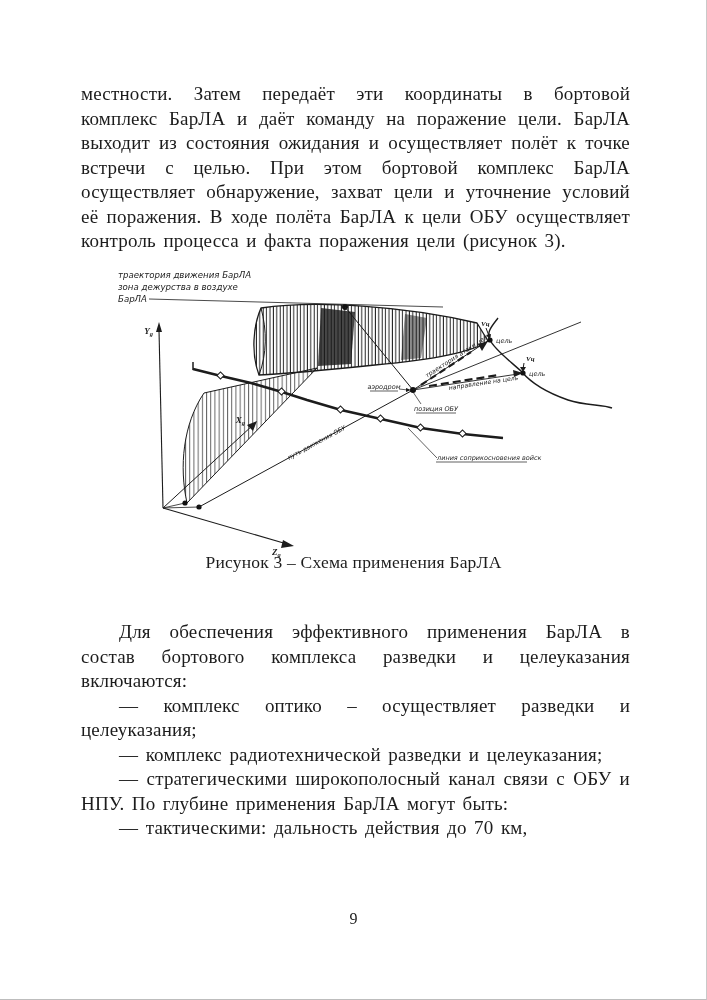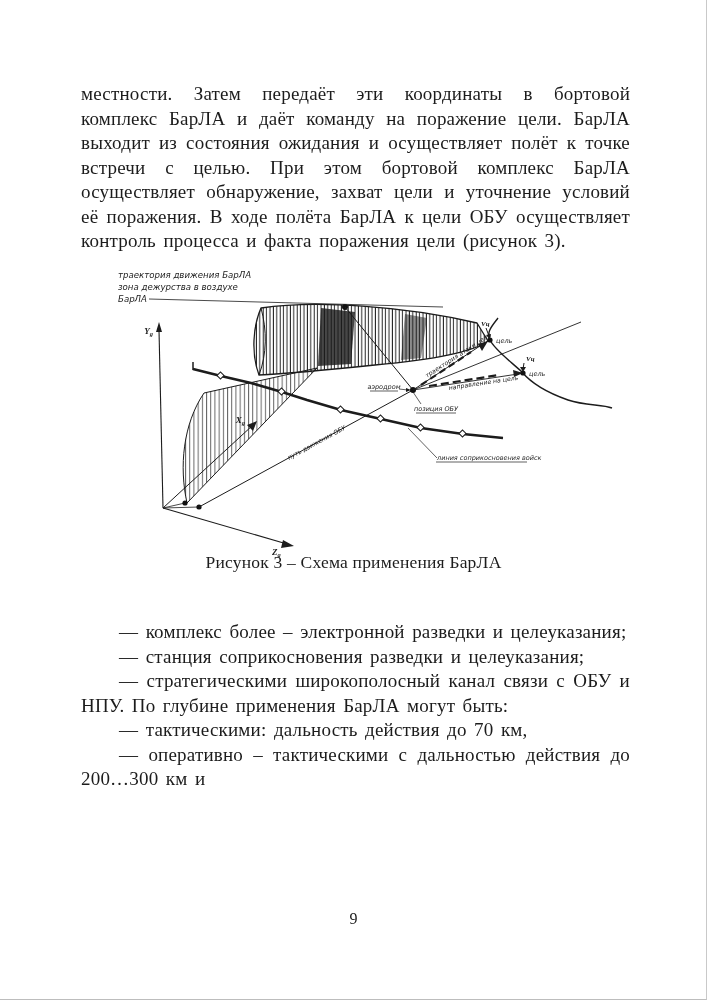--- a/index.html
+++ b/index.html
@@ -134,22 +134,22 @@
 
       <text class="fig-callout" x="362" y="198">линия соприкосновения войск</text>
       <line class="ln" x1="361" y1="200" x2="452" y2="200" stroke-width="0.7"></line>
       <line class="ln" x1="362" y1="196" x2="333" y2="166" stroke-width="0.7"></line>
     </svg>
   </div>
 
   <div class="caption">Рисунок 3 – Схема применения БарЛА</div>
 
   <div id="block-bottom" class="textblock">
-    <p class="indent">— комплекс более – электронной разведки и целеуказания;</p>
-    <p class="indent">— станция соприкосновения разведки и целеуказания;</p>
+    <p class="indent">Для обеспечения эффективного применения БарЛА в состав бортового комплекса разведки и целеуказания включаются:</p>
+    <p class="indent">— комплекс оптико – осуществляет разведки и целеуказания;</p>
+    <p class="indent">— комплекс радиотехнической разведки и целеуказания;</p>
     <p class="indent">— стратегическими широкополосный канал связи с ОБУ и НПУ. По глубине применения БарЛА могут быть:</p>
     <p class="indent">— тактическими: дальность действия до 70 км,</p>
-    <p class="indent">— оперативно – тактическими с дальностью действия до 200…300 км и</p>
   </div>
 
   <div class="pagenum">9</div>
 
 </div>
 
 </body></html>

